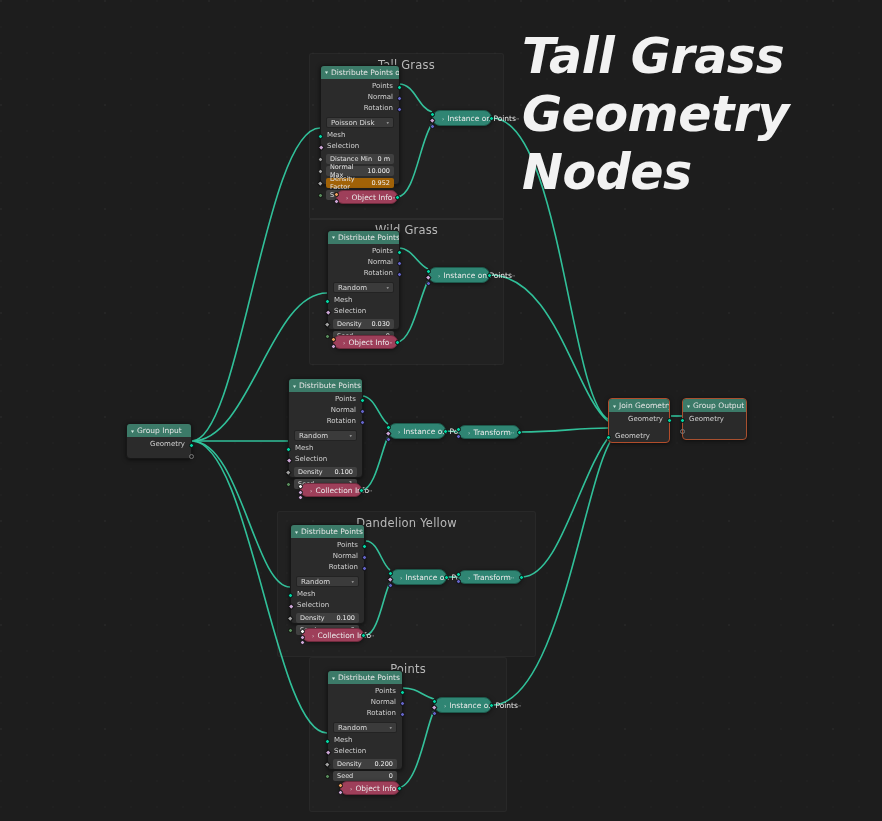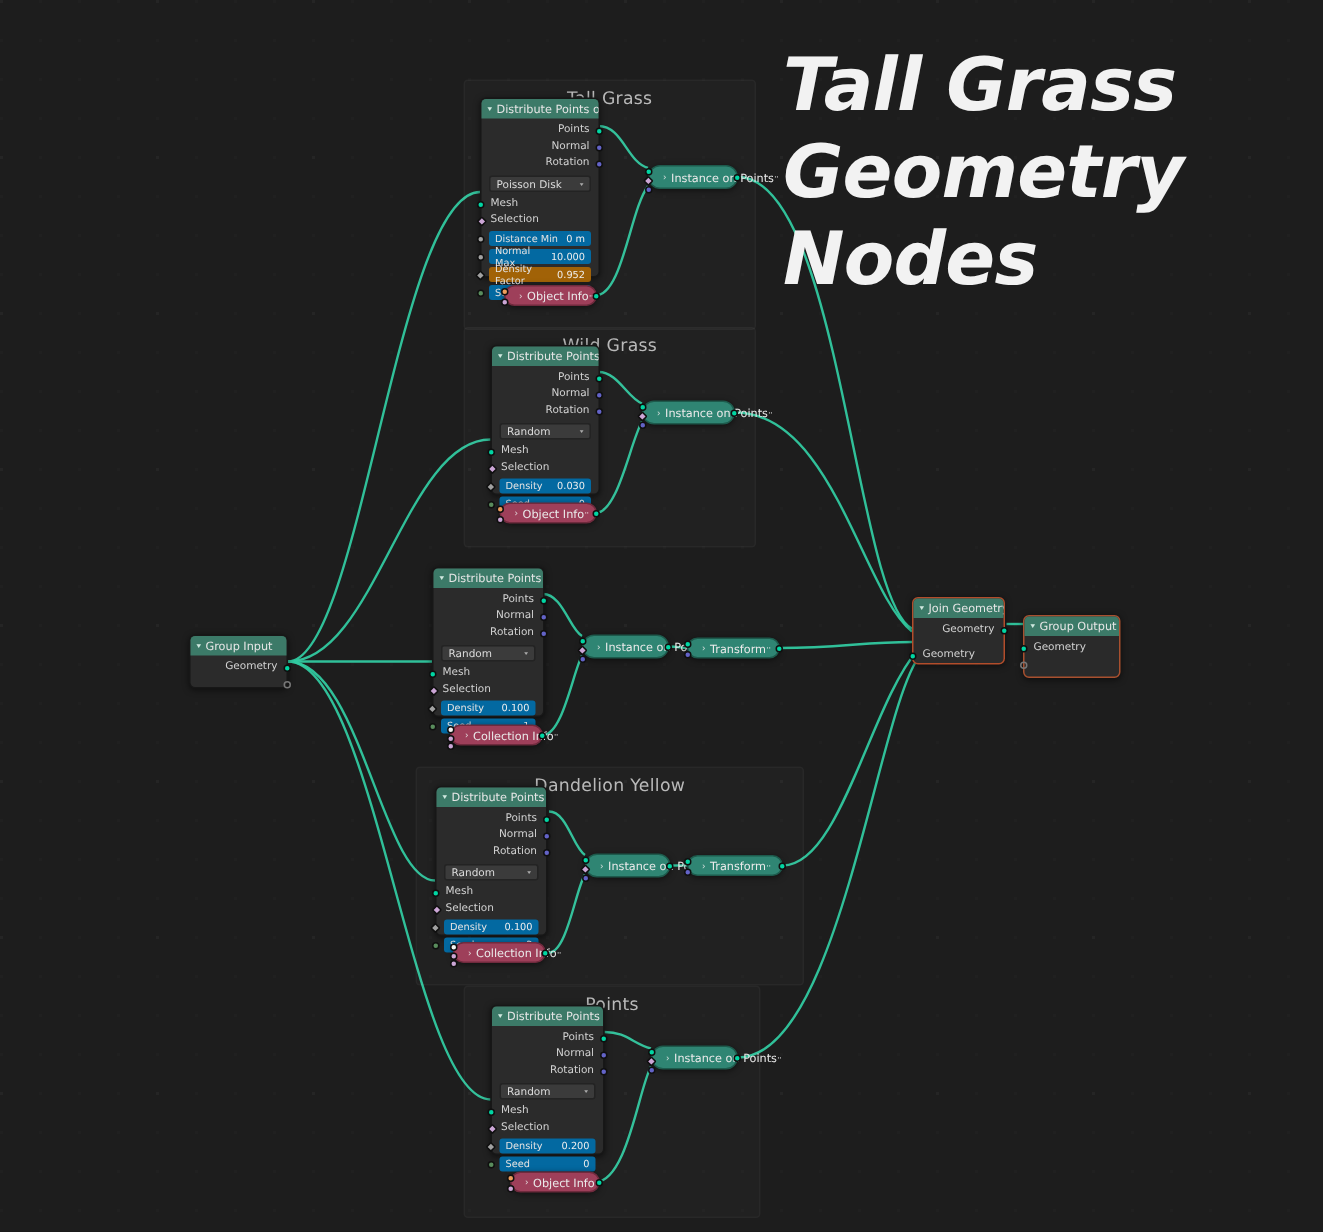--- a/index.html
+++ b/index.html
@@ -88,21 +88,21 @@
     padding: 0 6px;
     margin-top: 1px;
   }
   .row.out { justify-content: flex-end; }
   .row-label { white-space: nowrap; }
 
   .field {
     margin: 2px 5px 0 5px;
     height: 10px;
     border-radius: 2px;
-    background: #0369a1;
+    background: #404040;
     display: flex;
     align-items: center;
     justify-content: space-between;
     padding: 0 4px;
     font-size: 6.5px;
     color: #e2e2e2;
     position: relative;
   }
   .field.sel { background: #a16207; }
   .field .v { color: #efefef; }
@@ -597,21 +597,21 @@
         <span class="row-label">Geometry</span>
         <span class="sock s-geo" style="right:-3px; top:2.5px;"></span>
       </div>
       <div class="row" style="margin-top:7px;">
         <span class="sock s-geo" style="left:-3px; top:2.5px;"></span>
         <span class="row-label">Geometry</span>
       </div>
     </div>
   </div>
 
-  <div class="node outline-red" style="left:682px; top:398px; width:65px; height:42px;margin-top:12px;">
+  <div class="node outline-red" style="left:682px; top:398px; width:65px; height:42px;">
     <div class="node-head head-green">
       <span class="tri">▾</span>
       <span>Group Output</span>
     </div>
     <div class="node-body">
       <div class="row">
         <span class="sock s-geo" style="left:-3px; top:2.5px;"></span>
         <span class="row-label">Geometry</span>
       </div>
       <div class="row">

